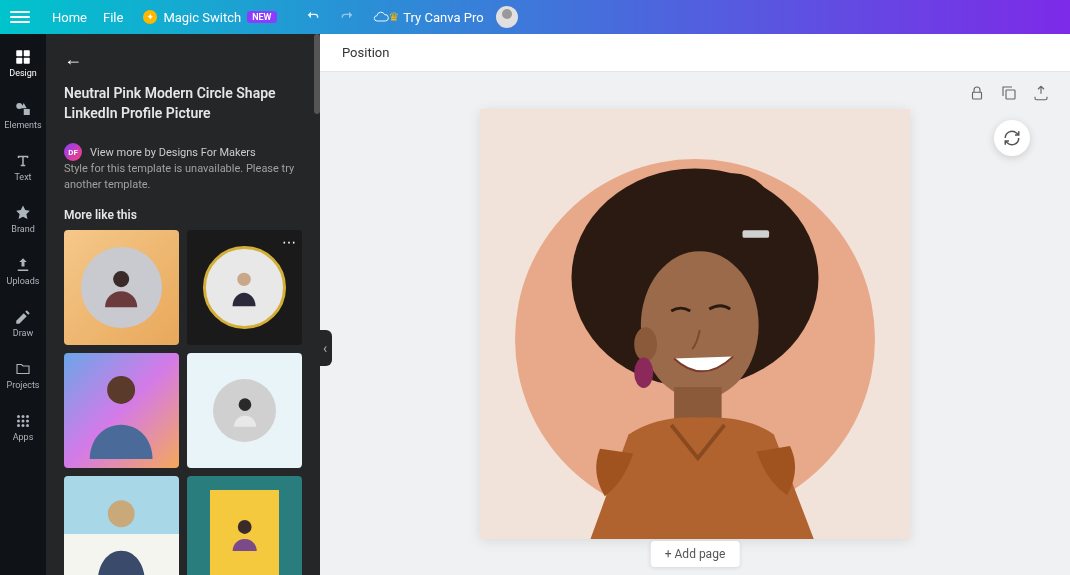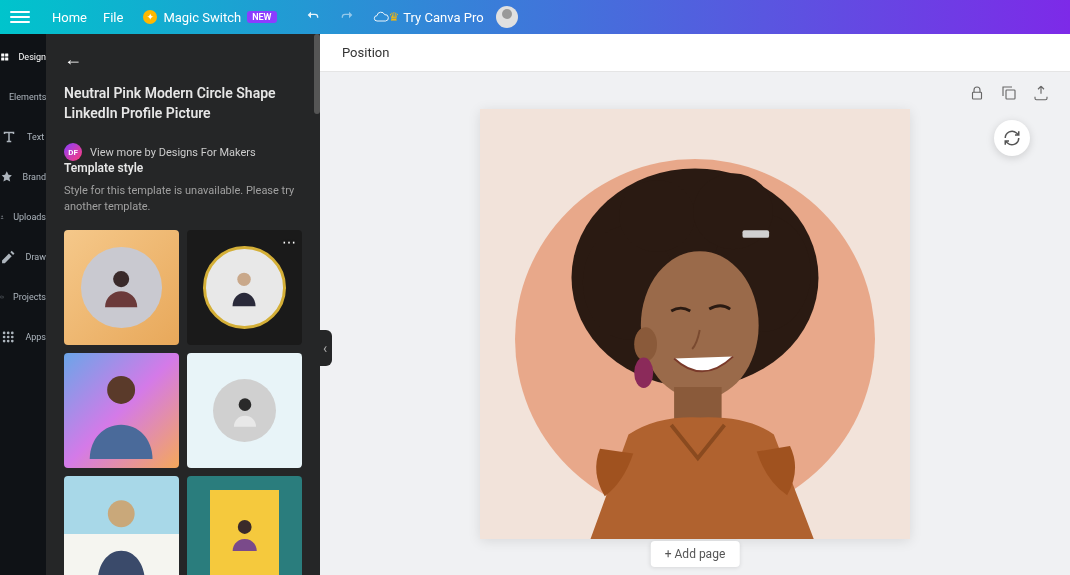--- a/index.html
+++ b/index.html
@@ -17,21 +17,21 @@
 .header-icon { width: 16px; height: 16px; cursor: pointer; fill: #fff; opacity: 0.9; }
 .header-title { flex: 1; text-align: right; padding-right: 16px; opacity: 0.85; font-size: 13px; }
 .try-pro { display: flex; align-items: center; gap: 4px; cursor: pointer; font-size: 13px; }
 .crown-icon { color: #ffb800; font-size: 12px; }
 .avatar { width: 22px; height: 22px; border-radius: 50%; background: #e0e0e0; margin-left: 12px; position: relative; overflow: hidden; }
 .avatar::after { content:""; position:absolute; width: 10px; height:10px; background:#999; border-radius:50%; top:3px; left:6px; }
 
 
 .app-body { display: flex; height: 541px; }
 .side-rail { width: 46px; background: #0f1216; display: flex; flex-direction: column; align-items: center; padding-top: 10px; gap: 14px; }
-.rail-item { display: flex; flex-direction: row; align-items: center; gap: 9px; cursor: pointer; color: #adb5bd; font-size: 9px; padding: 4px 0; width: 100%; }
+.rail-item { display: flex; flex-direction: column; align-items: center; gap: 2px; cursor: pointer; color: #adb5bd; font-size: 9px; padding: 4px 0; width: 100%; }
 .rail-item.active { color: #fff; }
 .rail-icon { width: 18px; height: 18px; fill: currentColor; }
 
 
 .panel { width: 274px; background: #252627; color: #e6e6e6; padding: 14px 18px; overflow-y: auto; position: relative; }
 .panel-back { color: #fff; font-size: 18px; cursor: pointer; margin-bottom: 14px; display: inline-block; }
 .template-title { font-size: 14px; font-weight: 600; line-height: 1.4; margin-bottom: 20px; }
 .template-meta { font-size: 11px; color: #a0a0a0; margin-bottom: 10px; }
 .creator { display: flex; align-items: center; gap: 8px; font-size: 11px; color: #ccc; cursor: pointer; }
 .creator-avatar { width: 18px; height: 18px; border-radius: 50%; background: linear-gradient(135deg,#8b3dff,#ff3d77); display:flex; align-items:center; justify-content:center; font-size:8px; font-weight:700; color:#fff;}
@@ -169,22 +169,22 @@
   </div>
 
   <div class="panel">
     <div class="panel-scroll"></div>
     <div class="panel-back">←</div>
     <div class="template-title">Neutral Pink Modern Circle Shape LinkedIn Profile Picture</div>
     <div class="creator">
       <div class="creator-avatar">DF</div>
       <span>View more by Designs For Makers</span>
     </div>
-    <div class="section-title">Template style</div>
     <div class="style-msg">Style for this template is unavailable. Please try another template.</div>
+    <div class="section-title">More like this</div>
     <div class="thumbs">
       <div class="thumb t1">
           <div class="circ">
             <svg class="person-svg" viewBox="0 0 24 24">
               <circle cx="12" cy="8" r="4" fill="#3a2a2a"></circle>
               <path d="M4 22c0-5 4-8 8-8s8 3 8 8z" fill="#6b3a3a"></path>
             </svg>
           </div>
         </div>
       <div class="thumb t2">

